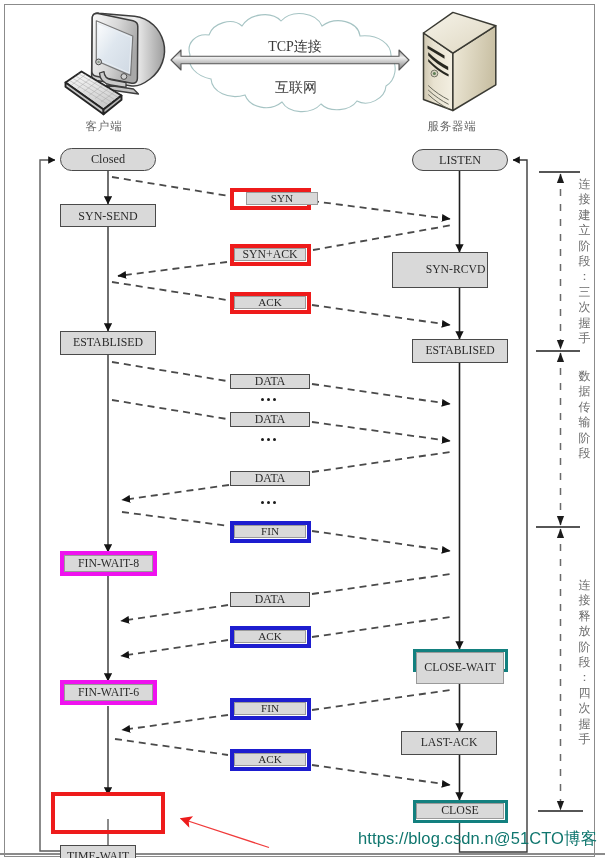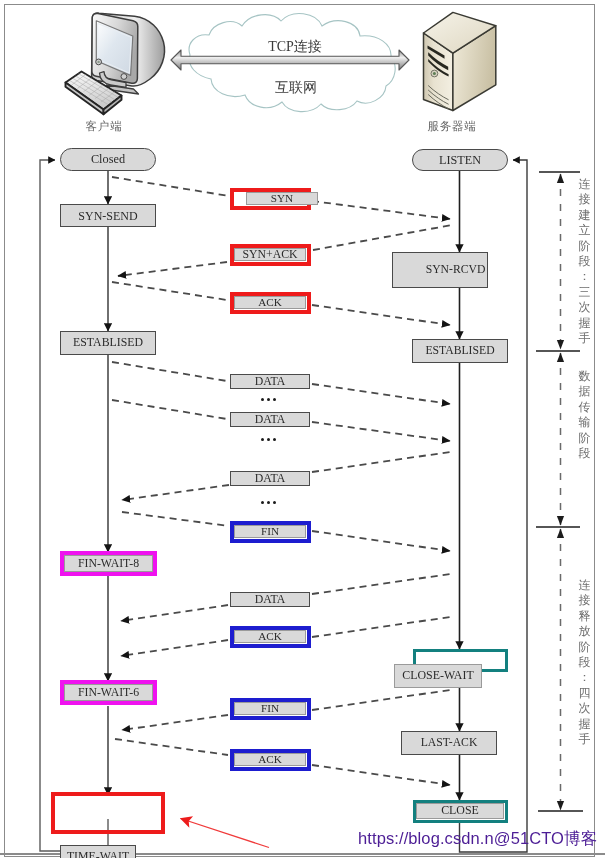--- a/index.html
+++ b/index.html
@@ -11,21 +11,21 @@
   
   .box{position:absolute;box-sizing:border-box;display:flex;align-items:center;justify-content:center;
        background:#d9d9d9;border:1.2px solid #4a4a4a;color:#2b2b2b;white-space:nowrap;}
   .box span{display:block;line-height:1;font-family:Liberation Serif, serif;}
   .rounded{border-radius:999px;}
   .outerb{position:absolute;box-sizing:border-box;}
   .dots{position:absolute;width:17px;height:4px;}
   .dots b{position:absolute;top:0;width:3.4px;height:3.4px;border-radius:50%;background:#1b1b1b;}
   .vtext{position:absolute;color:#6e6e6e;width:17px;text-align:center;font-size:12px;line-height:15.4px;}
   .vtext i{display:block;font-style:normal;height:15.4px;line-height:15.4px;overflow:visible;}
-  .wm{position:absolute;color:#4c1d95;white-space:nowrap;letter-spacing:0.1px;}
+  .wm{position:absolute;color:#0f766e;white-space:nowrap;letter-spacing:0.1px;}
   svg{position:absolute;left:0;top:0;overflow:visible;}
 </style>
 </head>
 <body>
 
 <div id="root">
   <div class="frame"></div>
   <div class="frame-b"></div>
 
   <svg width="605" height="140" viewBox="0 0 605 140">
@@ -244,21 +244,21 @@
       <div class="box rounded" style="left: 412px; top: 149px; width: 96px; height: 22px;">
         <span style="font-size: 12.2px;">LISTEN</span>
       </div>
       <div class="box" style="left: 392px; top: 252px; width: 96px; height: 36px; padding-left: 31px;">
         <span style="font-size: 11.7px;">SYN-RCVD</span>
       </div>
       <div class="box" style="left: 412px; top: 339px; width: 96px; height: 24px;">
         <span style="font-size: 11.7px;">ESTABLISED</span>
       </div>
       <div class="outerb" style="left: 412.5px; top: 648.5px; width: 95px; height: 23px; border: 3.5px solid rgb(19, 128, 127);"></div>
-      <div class="box" style="left: 394px; top: 652px; width: 88px; height: 24px; border: 1px solid rgb(154, 154, 154); margin-top: 12px;">
+      <div class="box" style="left: 416px; top: 652px; width: 88px; height: 32px; border: 1px solid rgb(154, 154, 154);">
         <span style="font-size: 11.9px;">CLOSE-WAIT</span>
       </div>
       <div class="box" style="left: 401px; top: 731px; width: 96px; height: 24px;">
         <span style="font-size: 11.7px;">LAST-ACK</span>
       </div>
       <div class="outerb" style="left: 412.5px; top: 799.5px; width: 95px; height: 23px; border: 3.5px solid rgb(19, 128, 127);"></div>
       <div class="box" style="left: 416px; top: 803px; width: 88px; height: 16px; border: 1px solid rgb(154, 154, 154);">
         <span style="font-size: 11.9px;">CLOSE</span>
       </div>
       <div class="outerb" style="left: 229.5px; top: 187.5px; width: 81px; height: 22px; border: 4.5px solid rgb(238, 27, 27);"></div>

